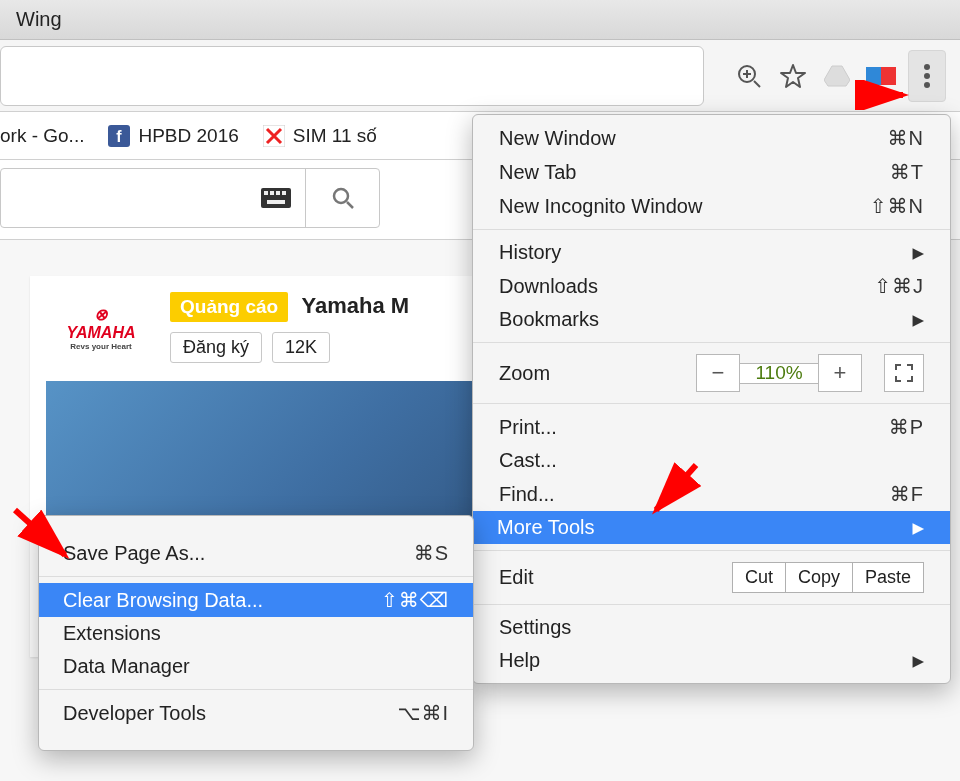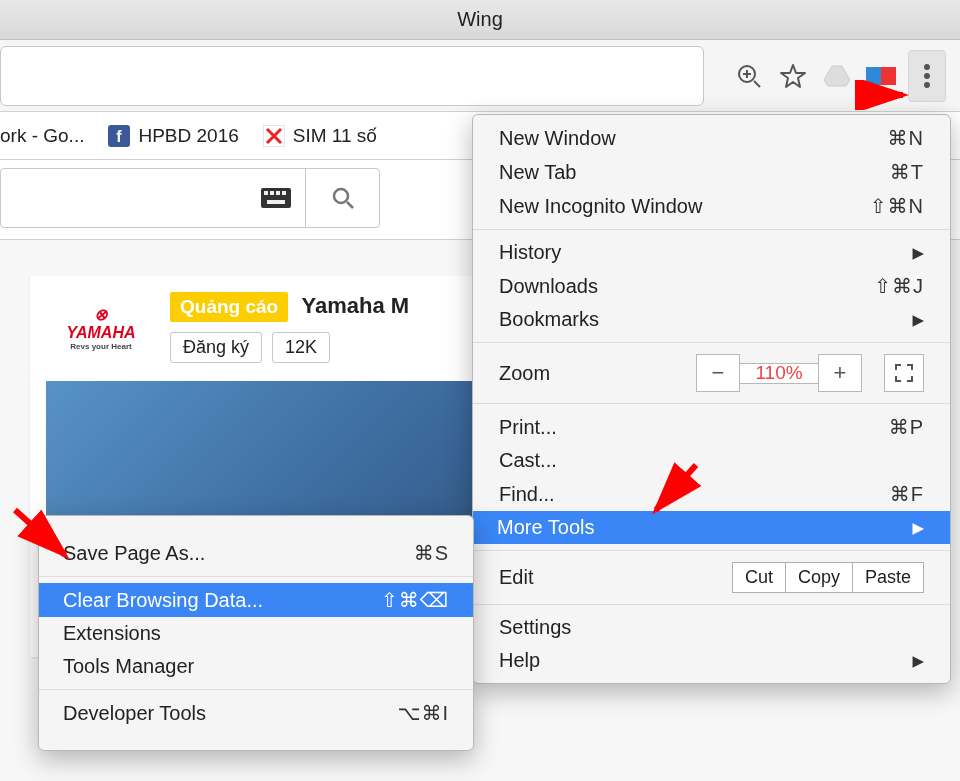--- a/index.html
+++ b/index.html
@@ -14,21 +14,21 @@
     overflow: hidden;
     position: relative;
   }
 
   
   .titlebar {
     height: 40px;
     background: linear-gradient(#e8e8e8, #d8d8d8);
     display: flex;
     align-items: center;
-    justify-content: center;
+    justify-content: flex-start;
     padding: 0 16px;
     font-size: 20px;
     border-bottom: 1px solid #c0c0c0;
   }
 
   
   .toolbar {
     height: 72px;
     background: #f5f5f5;
     border-bottom: 1px solid #d0d0d0;
@@ -214,21 +214,21 @@
     font-size:22px;
     color:#555;
   }
   .zoom-val {
     width:78px; height:21px;
     border-top:1px solid #b8b8b8;
     border-bottom:1px solid #b8b8b8;
     background:#fff;
     display:flex; align-items:center; justify-content:center;
     font-size:19px;
-    color:#ef4444;
+    color:#4d7c0f;
   }
   .zoom-fs {
     margin-left: 22px;
     width:40px; height:38px;
     border:1px solid #b8b8b8;
     background:#fff;
     display:flex; align-items:center; justify-content:center;
   }
   .edit-btns {
     display:flex;
@@ -464,21 +464,21 @@
   <div class="m-sep"></div>
   <div class="m-row highlight">
       <span>Clear Browsing Data...</span>
       <span class="sc">⇧⌘⌫</span>
     </div>
   <div class="m-row">
       <span>Extensions</span>
       <span></span>
     </div>
   <div class="m-row">
-      <span>Tools Manager</span>
+      <span>Data Manager</span>
       <span></span>
     </div>
   <div class="m-sep"></div>
   <div class="m-row">
       <span>Developer Tools</span>
       <span class="sc">⌥⌘I</span>
     </div>
 </div>
 
 <div class="arrow" style="top:80px; left:853px;">

